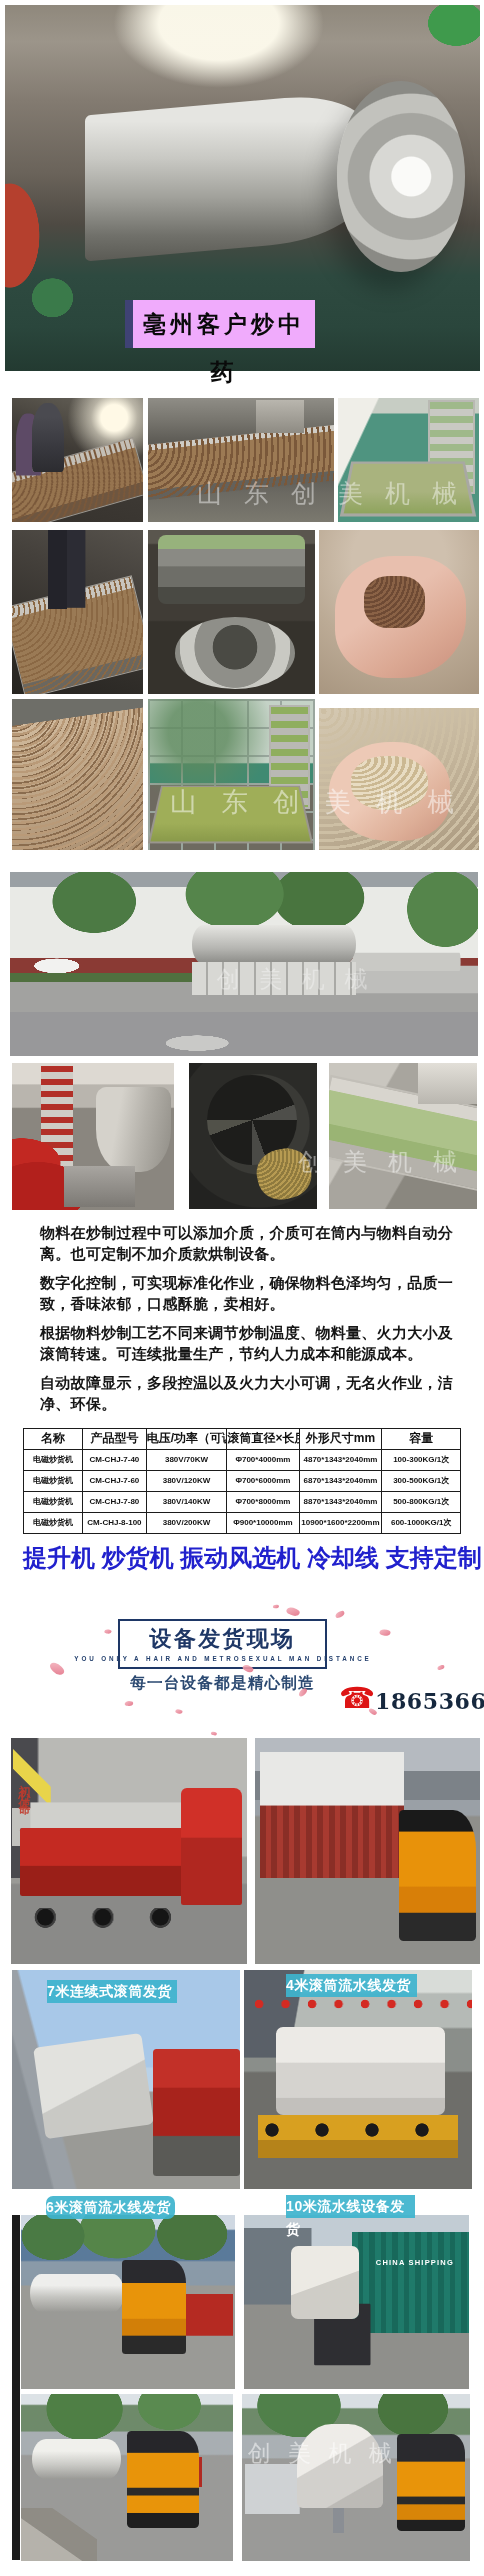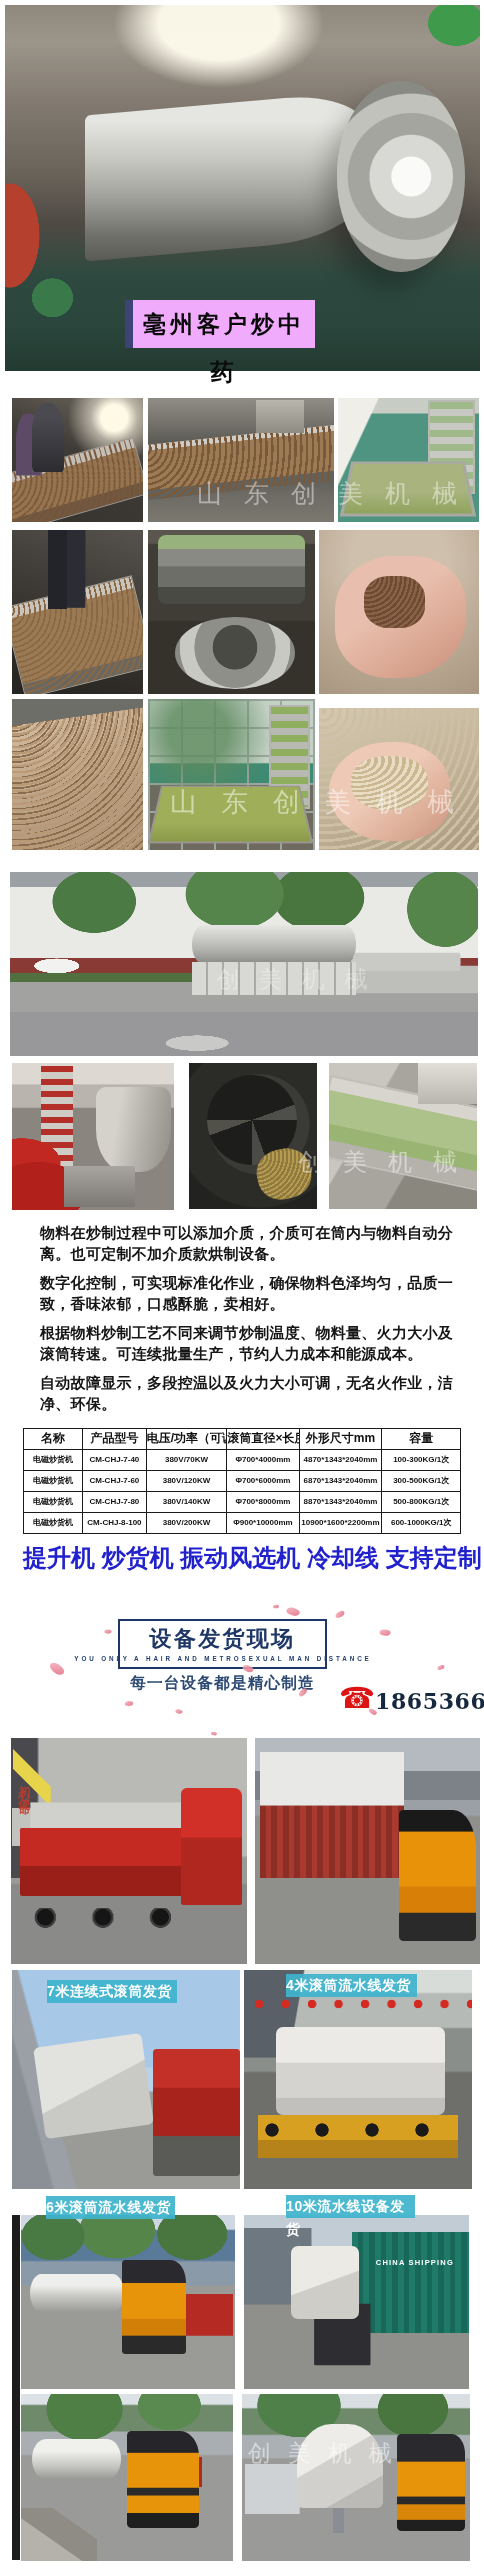--- a/index.html
+++ b/index.html
@@ -291,21 +291,21 @@
     background-size:auto,auto,24% 30%,5% 26%,auto;background-position:0 0,0 0,2% 60%,42% 78%,0 0;background-repeat:no-repeat;}
   .p-s4r::before{left:24%;top:18%;width:38%;height:50%;border-radius:40% 40% 5.8px 5.8px/50% 50% 5.8px 5.8px;
     background:linear-gradient(150deg,#eeece8 0 40%,#d2d0cc 41% 75%,#bcbab6 76% 100%);}
   .p-s4r::after{right:2%;top:24%;width:30%;height:58%;border-radius:4.6px 20% 4.6px 4.6px;
     background:linear-gradient(180deg,#2a2a2e 0 28%,#e8940a 29% 64%,#2a2a2a 65% 72%,#d88508 73% 88%,#1f1f1f 89% 100%);}
 
   .shiplabel{position:absolute;z-index:5;background:rgba(62,180,206,.93);color:#ffffff;
     font-size:14px;font-weight:700;text-align:left;height:23px;line-height:23px;letter-spacing:0.6px;margin-top:47px;}
   .lab1{left:47px;top:1933px;width:130px;}
   .lab2{left:286px;top:1927px;width:131px;}
-  .lab3{left:46px;top:2149px;width:129px;}
+  .lab3{left:46px;top:2149px;width:129px;border-radius:7px;}
   .lab4{left:286px;top:2148px;width:129px;}
 </style>
 </head>
 <body>
 
 <div id="page">
 
   <div class="ph p-hero"></div>
   <div class="hero-label">毫州客户炒中药</div>
 

